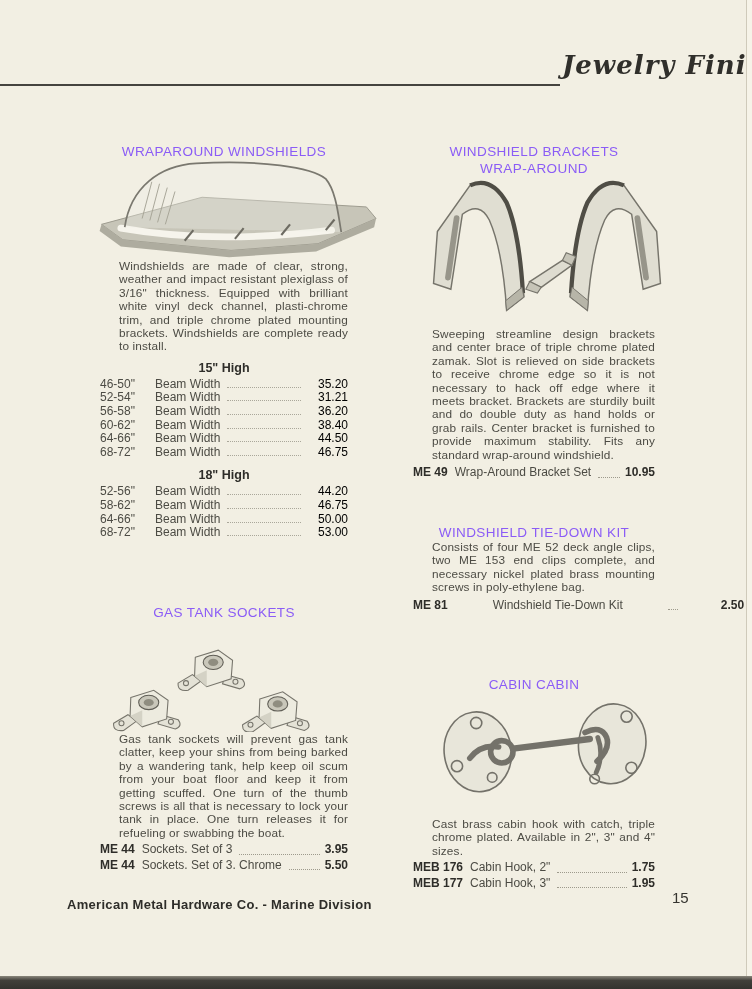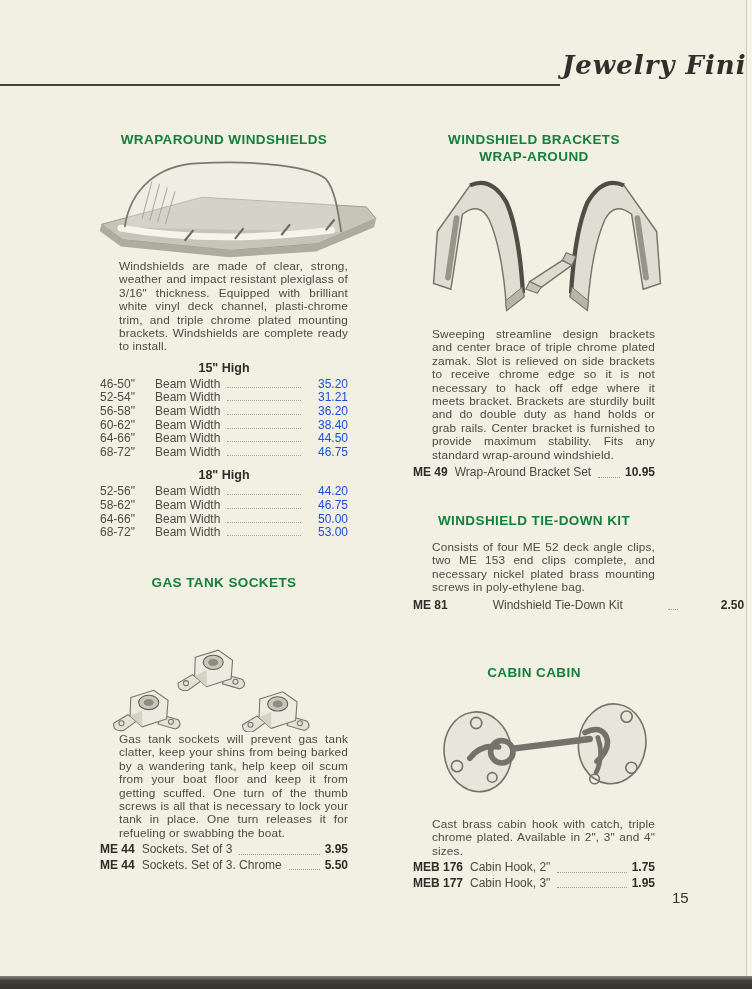--- a/index.html
+++ b/index.html
@@ -23,22 +23,22 @@
 
   
   .rule { position:absolute; left:0; top:84px; width:560px; height:2px; background:#45443f; }
   .script-title {
     position:absolute; left:562px; top:50px; width:180px;
     font-family:"DejaVu Serif", serif; font-style:italic; font-weight:bold;
     font-size:26px; color:#302f2b; letter-spacing:1px; white-space:nowrap;
   }
 
   .sec-title {
-    position:absolute; font-weight:bold; font-size:13.5px; letter-spacing:.4px;
-    color:#15803d; text-align:center; line-height:17px;
+    position:absolute; font-weight:normal; font-size:13.5px; letter-spacing:.4px;
+    color:#8b5cf6; text-align:center; line-height:17px;margin-top:12px;
   }
 
   .flow { position:absolute; }
   .para {
     font-size:11.8px; line-height:13.4px; text-align:justify;
     color:#4c4b44; letter-spacing:.15px;margin-left:19px;
   }
 
   .item-line {
     display:flex; align-items:flex-end; font-size:12px; line-height:15.5px;
@@ -55,21 +55,21 @@
     text-align:center; font-weight:bold; font-size:12.5px;
     color:#2e2d29; margin-bottom:3px;
   }
   .trow {
     display:flex; align-items:baseline; font-size:12px; line-height:13.6px;
     color:#4c4b44; white-space:nowrap;
   }
   .tsize { width:46px; }
   .tlabel { margin-left:9px; }
   .tleader { flex:1; border-bottom:1px dotted #aaa79a; margin:0 5px 3px 7px; }
-  .tprice { width:42px; text-align:right; color:#1d4ed8; }
+  .tprice { width:42px; text-align:right; color:#000000; }
 
   .art { position:absolute; }
   .art svg { display:block; width:100%; height:100%; }
 
   .footer-company {
     position:absolute; left:67px; top:897px; font-weight:bold;
     font-size:13px; letter-spacing:.3px; color:#2e2d29; white-space:nowrap;
   }
   .page-number {
     position:absolute; left:672px; top:889px; font-size:15px; color:#35342f;
@@ -166,21 +166,21 @@
         </div>
       <div class="trow">
           <span class="tsize">68-72"</span>
           <span class="tlabel">Beam Width</span>
           <span class="tleader"></span>
           <span class="tprice">53.00</span>
         </div>
     </div>
   </div>
 
-  <div class="sec-title" style="left:100px; top:574px; width:248px;">GAS TANK SOCKETS</div>
+  <div class="sec-title" style="left:100px; top:592px; width:248px;">GAS TANK SOCKETS</div>
 
   <div class="art" style="left:105px; top:640px; width:215px; height:92px;">
     <svg viewBox="0 0 300 128">
       <defs>
         <g id="socket">
           <path d="M4 58 l20 -12 l12 9 l-18 13 q-15 2 -14 -10z" fill="#e4e2d6" stroke="#76746b" stroke-width="1.5"></path>
           <circle cx="15" cy="58" r="3.5" fill="none" stroke="#76746b" stroke-width="1.5"></circle>
           <path d="M70 46 l24 7 q7 9 -4 13 l-24 -7z" fill="#e4e2d6" stroke="#76746b" stroke-width="1.5"></path>
           <circle cx="84" cy="56" r="3.5" fill="none" stroke="#76746b" stroke-width="1.5"></circle>
           <path d="M28 22 L60 12 L80 26 L78 52 L44 63 L27 48 Z" fill="#edebdf" stroke="#76746b" stroke-width="1.5"></path>
@@ -291,17 +291,18 @@
       </div>
       <div class="item-line">
         <span class="item-code">MEB 177</span>
         <span class="item-label">Cabin Hook, 3"</span>
         <span class="leader"></span>
         <span class="item-price">1.95</span>
       </div>
     </div>
   </div>
 
+  <div class="footer-company">American Metal Hardware Co. - Marine Division</div>
   <div class="page-number">15</div>
 
   <div class="edge-right"></div>
   <div class="edge-bottom"></div>
 </div>
 
 </body></html>

